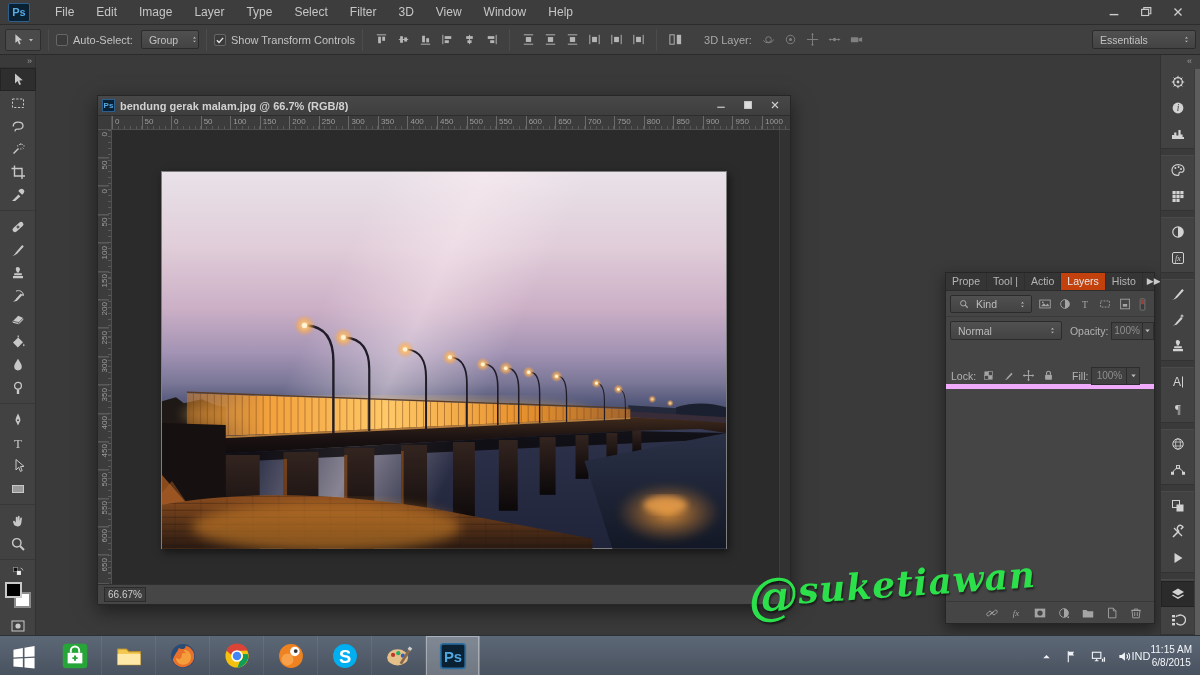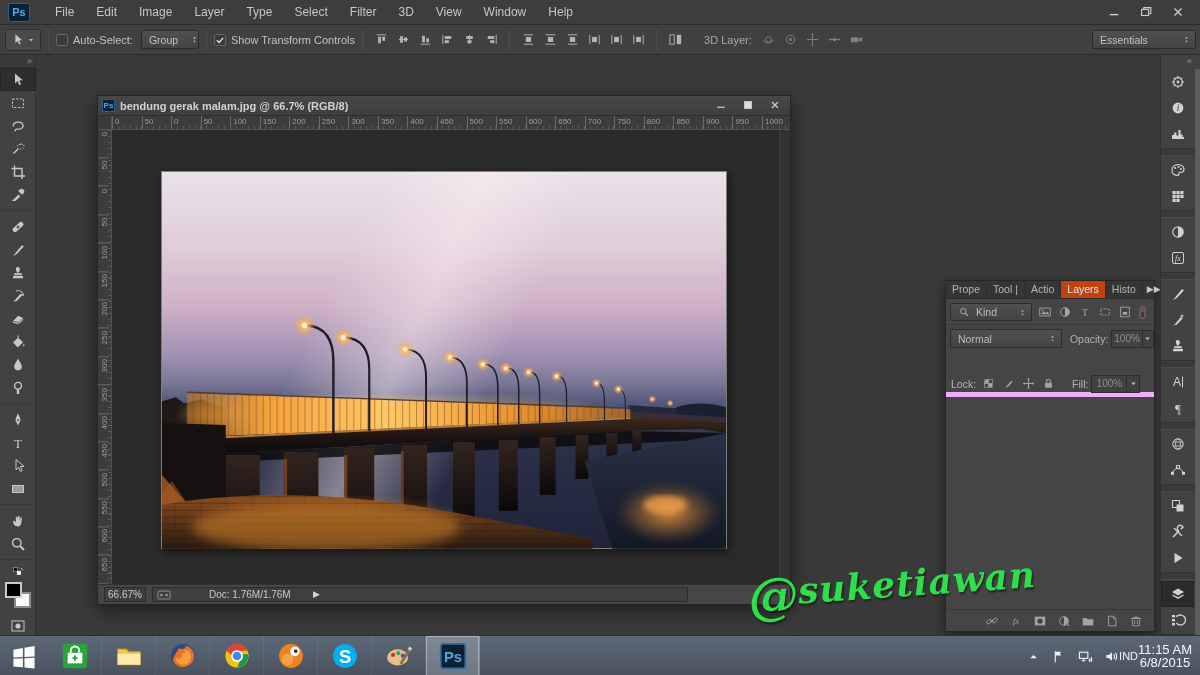--- a/index.html
+++ b/index.html
@@ -82,21 +82,21 @@
   
   .photo { position:absolute; left:49px; top:41px; width:566px; height:378px; border:1px solid #7e7e7e;
     box-shadow:2px 3px 8px rgba(0,0,0,.55); }
   .sky { position:absolute; inset:0;
     background:
       linear-gradient(115deg, rgba(255,244,246,0) 30%, rgba(255,240,244,.45) 44%, rgba(255,240,244,0) 58%),
       linear-gradient(180deg,#e9e2e8 0%, #e0cdd9 20%, #ccb0c6 36%, #a393b4 48%, #7b7797 56%, #565a7c 61%, #3f4462 66%, #2c3048 72%, #20243a 100%); }
   .photo svg.scene { position:absolute; inset:0; }
 
   
-  .panelgroup { position:absolute; left:945px; top:280px; width:210px; height:352px; background:#454545;
+  .panelgroup { position:absolute; left:945px; top:272px; width:210px; height:352px; background:#454545;
     border:1px solid #262626; box-shadow:0 5px 14px rgba(0,0,0,.45); z-index:3; font-size:10.5px; color:#bdbdbd; }
   .ptabs { position:absolute; left:0; top:0; right:0; height:18px; background:#353535; display:flex;
     border-bottom:1px solid #2c2c2c; align-items:stretch; }
   .ptab { padding:0 6px; line-height:17px; color:#b5b5b5; border-right:1px solid #2e2e2e; white-space:nowrap; }
   .ptab.active { background:#c2410c; color:#e8e8e8; }
   .ptab-more { margin-left:auto; color:#c9c9c9; font-size:9px; line-height:17px; padding:0 4px; }
   .ptab-menu { width:20px; background:#3f3f3f; border-left:1px solid #2c2c2c; color:#c9c9c9;
     font-size:8px; line-height:17px; text-align:center; }
   .prow { position:absolute; left:0; right:0; display:flex; align-items:center; }
   .prow2 { top:19px; height:25px; border-bottom:1px solid #3a3a3a; }
@@ -137,21 +137,21 @@
 
   
   .taskbar { position:absolute; left:0; bottom:0; width:1200px; height:40px;
     background:linear-gradient(#5d6877,#49525f); border-top:1px solid #2c3138; z-index:10; display:flex; }
   .start-tile { width:48px; height:40px; display:flex; align-items:center; justify-content:center; }
   .app-tile { width:54px; height:40px; display:flex; align-items:center; justify-content:center;
     border-right:1px solid rgba(255,255,255,.07); }
   .app-tile.active { background:rgba(255,255,255,.22); box-shadow:inset 0 0 0 1px rgba(255,255,255,.35); }
   .tray { position:absolute; right:0; top:0; height:40px; display:flex; align-items:center; padding-right:8px; }
   .tray-lang { color:#f0f3f6; font-size:11px; }
-  .tray-clock { color:#f4f7fa; font-size:13px; line-height:13px; text-align:center; }
+  .tray-clock { color:#f4f7fa; font-size:10px; line-height:13px; text-align:center; }
 </style>
 </head>
 <body>
 
 <div class="screen">
 
   <div class="menubar">
     <div class="ps-logo">
         <span>Ps</span>
       </div>
@@ -712,31 +712,20 @@
             <circle cx="492" cy="228" r="4" fill="url(#gGlow)"></circle>
               <circle cx="510" cy="232" r="3.5" fill="url(#gGlow)"></circle>
           </g>
         </svg>
       </div>
       <div class="vscroll"></div>
     </div>
 
     <div class="doc-status">
       <div class="zoom-well">66.67%</div>
-      <div class="info-well">
-        <span id="docBadge" style="margin-left:4px;">
-            <svg class="ic" width="14" height="14" viewBox="0 0 16 16">
-              <rect x="1" y="3.5" width="14" height="9" rx="1.5" fill="none" stroke="#999"></rect>
-              <circle cx="5" cy="8" r="1.4" fill="#999"></circle>
-              <circle cx="11" cy="8" r="1.4" fill="#999"></circle>
-            </svg>
-          </span>
-        <span class="doc-size">Doc: 1.76M/1.76M</span>
-        <span class="play-arrow">▶</span>
-      </div>
     </div>
   </div>
 
   <div class="panelgroup">
     <div class="ptabs" id="panelTabs">
         <div class="ptab">Prope</div>
         <div class="ptab">Tool |</div>
         <div class="ptab">Actio</div>
         <div class="ptab active">Layers</div>
         <div class="ptab">Histo</div>

